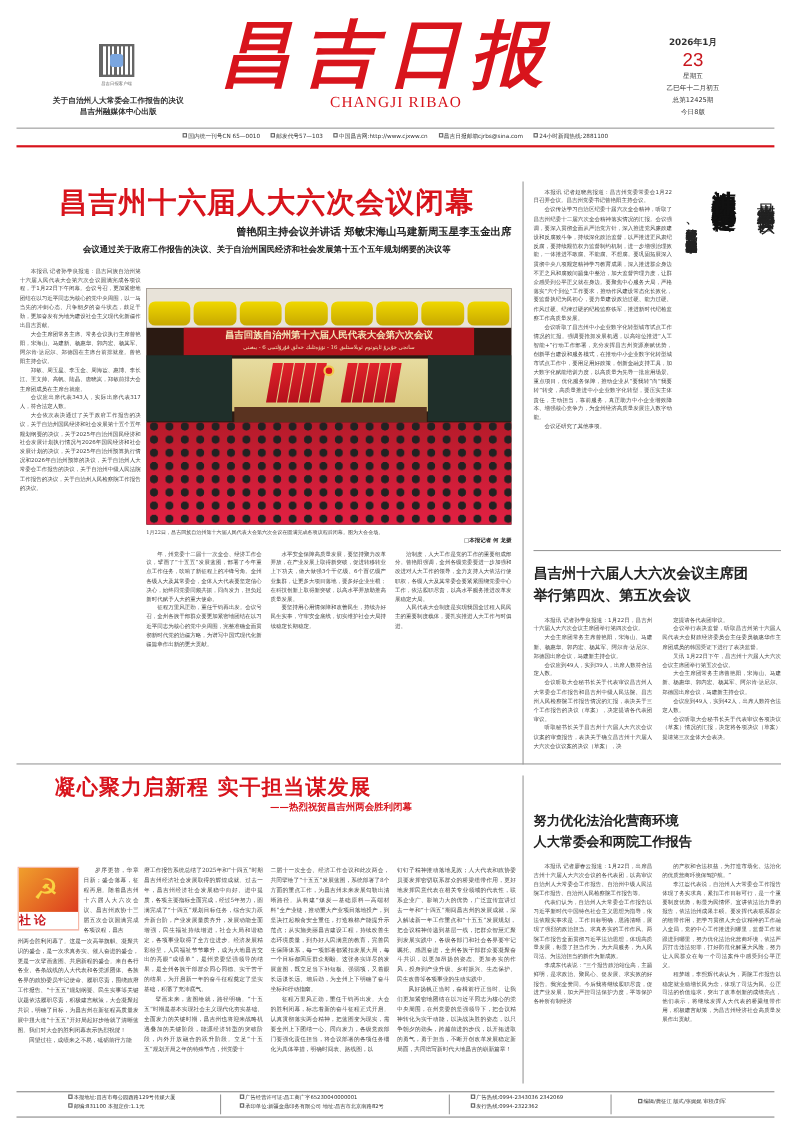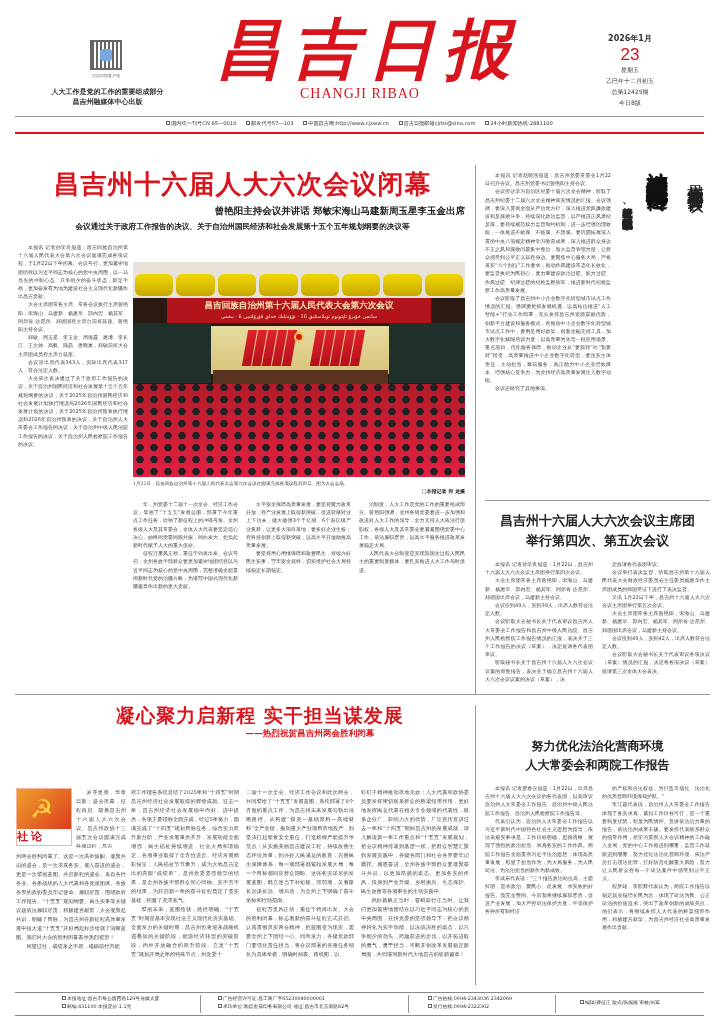--- a/index.html
+++ b/index.html
@@ -9,21 +9,21 @@
   .abs { position: absolute; }
 
   
   .qr { left: 90px; top: 40px; width: 32px; height: 30px; background:
       repeating-linear-gradient(90deg, #333 0 2px, #fff 2px 4px),
       #333; opacity: 0.75; border: 2px solid #333; }
   .qr-center { left: 100px; top: 49px; width: 12px; height: 12px; background: #7aa6e0; border-radius: 3px; }
   .qr-caption { left: 70px; top: 73px; width: 72px; text-align: center; font-size: 4px; color: #666; }
   .sponsor { left: 20px; top: 87px; width: 175px; text-align: center; font-size: 7px; line-height: 10px; color: #333; font-weight: bold; }
 
-  .logo { left: 200px; top: 8px; width: 320px; height: 80px; text-align: right; font-family: "DejaVu Serif", serif; font-size: 66px; font-weight: bold; color: #d8141c; letter-spacing: 10px; line-height: 82px; font-style: italic; }
+  .logo { left: 200px; top: 8px; width: 320px; height: 80px; text-align: left; font-family: "DejaVu Serif", serif; font-size: 66px; font-weight: bold; color: #d8141c; letter-spacing: 10px; line-height: 82px; font-style: italic; }
   .logo-en { left: 200px; top: 86px; width: 320px; text-align: center; font-family: "Liberation Serif", serif; font-size: 14px; color: #d8141c; letter-spacing: 1px; }
 
   .date-block { left: 575px; top: 33px; width: 110px; text-align: center; color: #333; }
   .date-ym { font-size: 8px; font-weight: bold; line-height: 12px; }
   .date-day { font-size: 17px; color: #c8161d; line-height: 19px; font-family: "Liberation Sans", sans-serif; }
   .date-sm { font-size: 6px; line-height: 11px; }
 
   .rule-gray { left: 15px; top: 116px; width: 689px; height: 1px; background: #999; }
   .info-line { left: 15px; top: 120px; width: 689px; text-align: center; font-size: 5.2px; color: #333; white-space: nowrap; }
   .info-line span { margin: 0 4px; }
@@ -58,24 +58,24 @@
   .byline { left: 380px; top: 488px; width: 85px; text-align: right; font-size: 5px; color: #222; font-weight: bold; }
 
   
   .vt-title { left: 672px; top: 171px; width: 36px; height: 250px; writing-mode: vertical-rl; font-family: "DejaVu Serif", serif; font-size: 17px; color: #222; letter-spacing: 1px; }
   .vt-main { left: 636px; top: 171px; width: 36px; height: 320px; writing-mode: vertical-rl; font-size: 22px; font-weight: 900; color: #111; letter-spacing: -1px; }
   .vt-sub { left: 615px; top: 200px; width: 20px; height: 280px; writing-mode: vertical-rl; font-family: "DejaVu Serif", serif; font-size: 10.4px; font-weight: bold; color: #222; }
 
   .rule-v { width: 0.8px; background: #999; }
   .rule-h { height: 0.8px; background: #999; }
 
-  .h-right { left: 485px; width: 225px; text-align: center; font-weight: bold; color: #222; }
-
-  
-  .hl2 { left: 50px; top: 703px; width: 420px; text-align: center; font-size: 19px; font-weight: bold; color: #d8141c; letter-spacing: 1px; }
+  .h-right { left: 485px; width: 225px; text-align: left; font-weight: bold; color: #222; }
+
+  
+  .hl2 { left: 50px; top: 703px; width: 420px; font-size: 19px; font-weight: bold; color: #d8141c; letter-spacing: 1px; }
   .hl2-sub { left: 150px; top: 728px; width: 320px; text-align: center; font-family: "DejaVu Serif", serif; font-size: 8.6px; font-weight: bold; color: #d8141c; }
   .editorial-badge { left: 16px; top: 788px; width: 56px; height: 58px; background: linear-gradient(135deg, #f0a02c, #d92c1c); border: 1px solid #f6b3a0; overflow: hidden; }
   .sickle { position: absolute; left: 13px; top: 5px; font-size: 26px; color: #f9d342; line-height: 30px; }
   .badge-label { position: absolute; left: 0; bottom: 0; width: 100%; height: 16px; background: #fff; color: #c8161d; font-weight: bold; font-size: 11px; line-height: 16px; letter-spacing: 3px; }
   .serif-col { font-family: "DejaVu Serif", serif; font-size: 5.2px; line-height: 9px; color: #444; text-align: justify; overflow: hidden; }
   .serif-col p { text-indent: 2em; }
 
   
   .footer-rule { left: 15px; top: 992px; width: 689px; height: 1px; background: #888; }
   .footer-rule2 { left: 15px; top: 1015px; width: 689px; height: 0.8px; background: #888; }
@@ -83,21 +83,21 @@
   .footer-sep { top: 995px; width: 0.8px; height: 18px; background: #999; }
   .box { display: inline-block; width: 4px; height: 4px; border: 0.6px solid #666; margin-right: 1px; vertical-align: -0.3px; }
 </style>
 </head>
 <body>
 
 <div class="abs qr"></div>
 <div class="abs qr-center"></div>
 <div class="abs qr-caption">昌吉日报客户端</div>
 <div class="abs sponsor">
-  <div>人大工作是党的工作的重要组成部分</div>
+  <div>关于自治州人大常委会工作报告的决议</div>
   <div>昌吉州融媒体中心出版</div>
 </div>
 
 <div class="abs logo">昌吉日报</div>
 <div class="abs logo-en">CHANGJI RIBAO</div>
 
 <div class="abs date-block">
   <div class="date-ym">2026年1月</div>
   <div class="date-day">23</div>
   <div class="date-sm">星期五</div>

